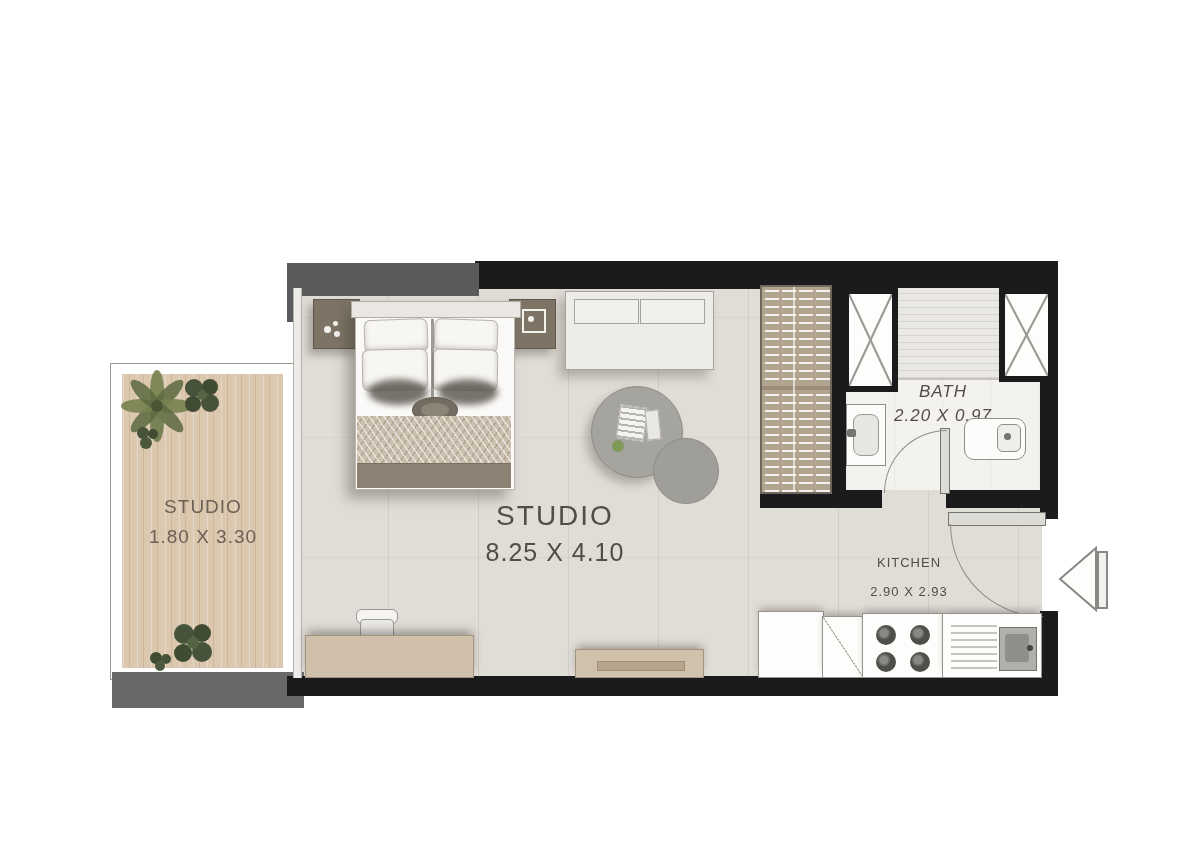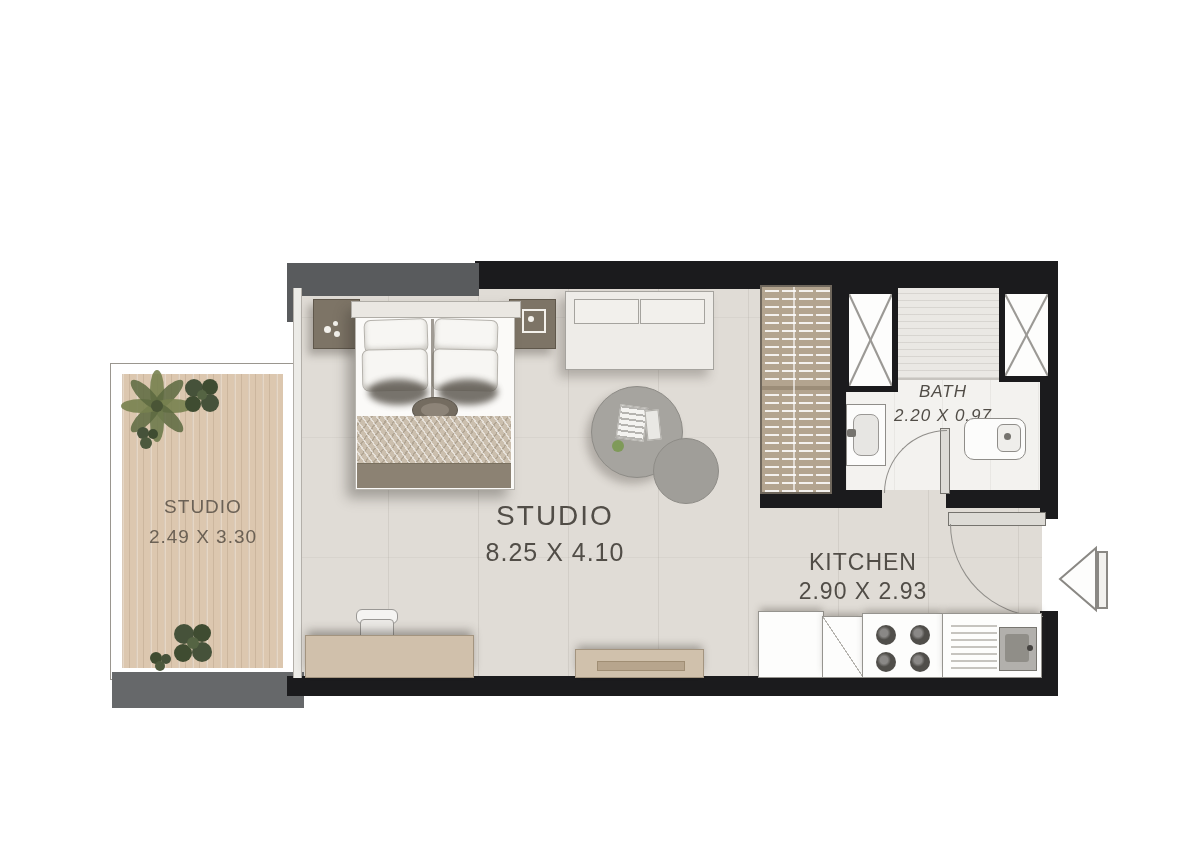--- a/index.html
+++ b/index.html
@@ -40,21 +40,21 @@
       repeating-linear-gradient(90deg, rgba(139,115,90,.20) 0 1px, transparent 1px 7px);}
   #balcony-bar{left:112px;top:672px;width:192px;height:36px;background:#66686a;}
   #lbl-balcony{left:122px;top:492px;width:162px;text-align:center;color:#6b6155;
                font-size:19px;letter-spacing:1px;line-height:30px;}
 
   
   .room-label{color:#514d47;text-align:center;}
   #lbl-studio{left:445px;top:498px;width:220px;font-size:28px;letter-spacing:2px;line-height:36px;}
   #lbl-studio .dims{font-size:25px;letter-spacing:1px;}
   #lbl-bath{left:850px;top:380px;width:186px;font-size:17px;letter-spacing:1px;line-height:24px;font-style:italic;}
-  #lbl-kitchen{left:776px;top:548px;width:174px;font-size:23px;letter-spacing:1px;line-height:29px;}
+  #lbl-kitchen{left:822px;top:548px;width:174px;font-size:13px;letter-spacing:1px;line-height:29px;}
 
   
   #shower{left:886px;top:288px;width:113px;height:90px;background:#eae8e4;
     background-image:repeating-linear-gradient(0deg, rgba(160,156,150,.25) 0 1px, transparent 1px 7px);
     border-bottom:2px solid #c7c4bf;}
   .shaft{background:#fdfdfc;border:6px solid #1b1b1d;}
   #shaft-l{left:843px;top:288px;width:43px;height:92px;}
   #shaft-r{left:999px;top:288px;width:43px;height:82px;}
   .shaft svg{display:block;width:100%;height:100%;}
   #bath-floor{left:846px;top:378px;width:194px;height:112px;background:#f3f2ef;
@@ -160,21 +160,21 @@
 <div id="canvas">
 
 
   <div class="abs" id="floor"></div>
 
   <div class="abs" id="balcony-outer"></div>
   <div class="abs" id="balcony-wood"></div>
   <div class="abs" id="balcony-bar"></div>
   <div class="abs" id="lbl-balcony">
     <span>STUDIO</span><br>
-    <span>2.49 X 3.30</span>
+    <span>1.80 X 3.30</span>
   </div>
   <svg class="svgabs" style="left:118px;top:370px;" width="78" height="72" viewBox="0 0 78 72">
     <g stroke="none">
       <ellipse cx="39" cy="20" rx="7" ry="20" fill="#77814f" opacity=".9"></ellipse>
       <ellipse cx="39" cy="20" rx="7" ry="20" fill="#5c6840" opacity=".85" transform="rotate(45 39 36)"></ellipse>
       <ellipse cx="39" cy="20" rx="7" ry="20" fill="#77814f" opacity=".9" transform="rotate(90 39 36)"></ellipse>
       <ellipse cx="39" cy="20" rx="7" ry="20" fill="#5c6840" opacity=".85" transform="rotate(135 39 36)"></ellipse>
       <ellipse cx="39" cy="20" rx="7" ry="20" fill="#6e7a4c" opacity=".9" transform="rotate(180 39 36)"></ellipse>
       <ellipse cx="39" cy="20" rx="7" ry="20" fill="#5c6840" opacity=".85" transform="rotate(225 39 36)"></ellipse>
       <ellipse cx="39" cy="20" rx="7" ry="20" fill="#77814f" opacity=".9" transform="rotate(270 39 36)"></ellipse>

